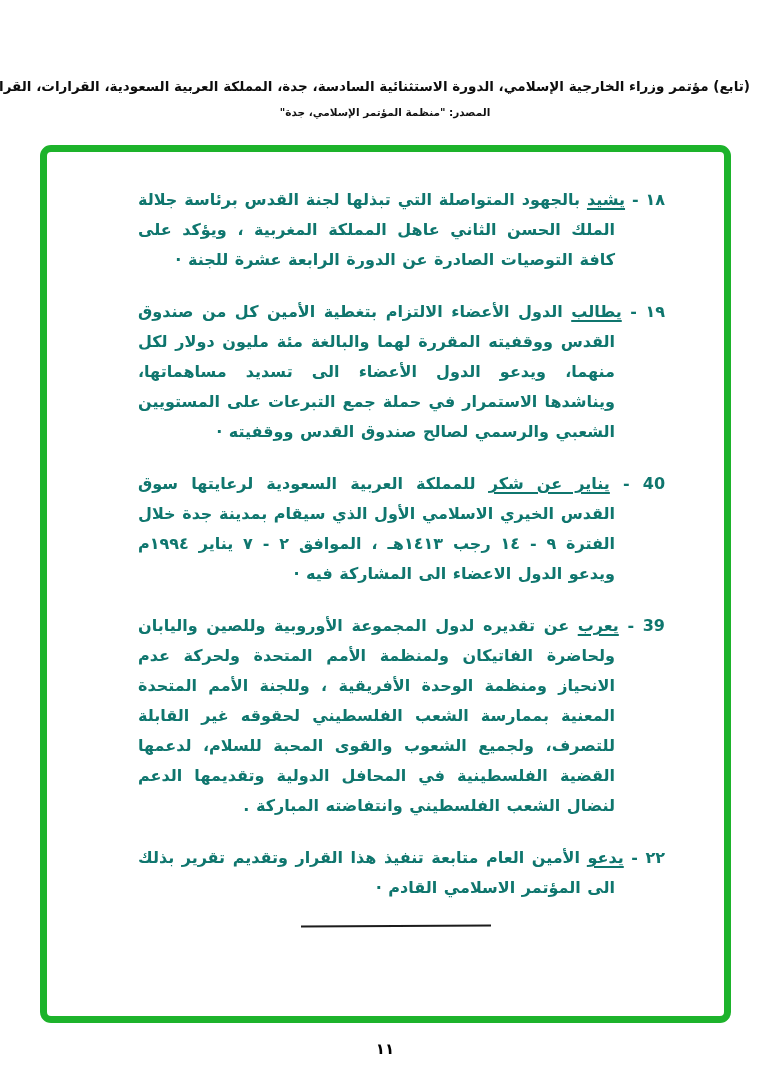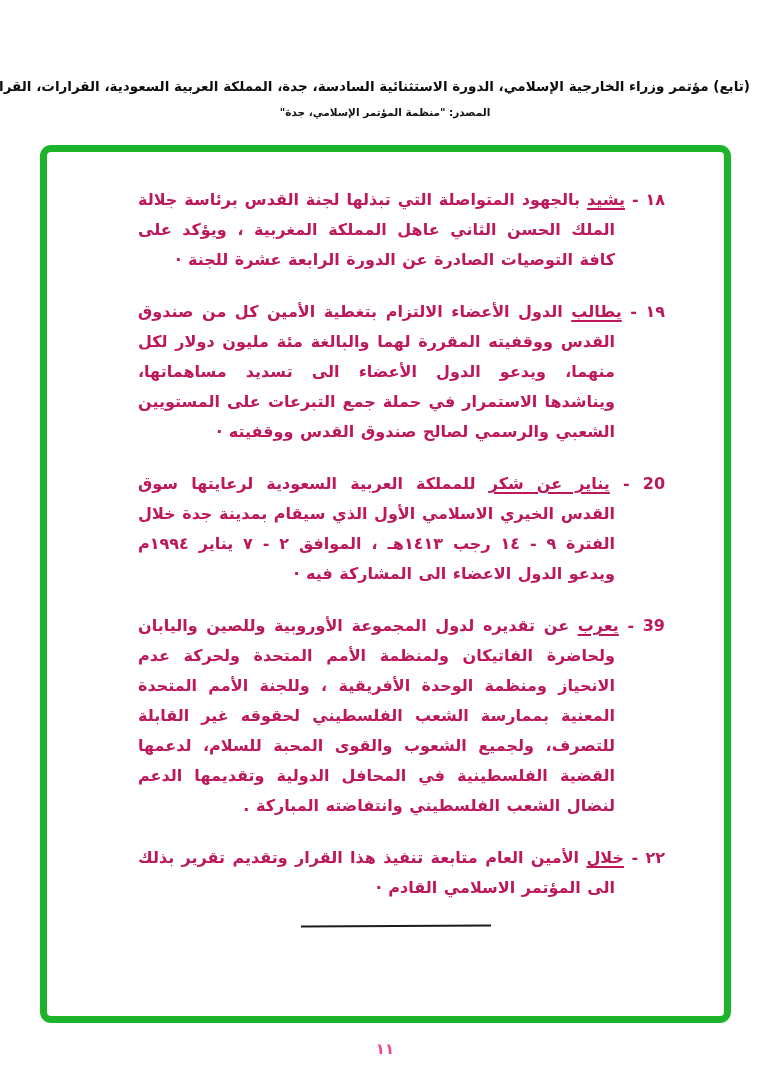--- a/index.html
+++ b/index.html
@@ -70,21 +70,21 @@
   .clause {
     margin: 0 0 22px 12px;
     direction: rtl;
     text-align: justify;
     font-size: 16px;
     font-weight: 700;
     line-height: 30px;
     word-spacing: 1px;
     padding-right: 50px;   
     text-indent: -50px;
-    color: #be185d;
+    color: #0f766e;
   }
   .clause-num {
     text-decoration: none;
     white-space: nowrap;
   }
   .clause-lead {
     text-decoration: underline;
     text-underline-offset: 3px;
     text-decoration-thickness: 1.5px;
   }
@@ -100,21 +100,21 @@
 
   
   .page-number {
     position: absolute;
     top: 1040px;
     left: 0;
     right: 0;
     text-align: center;
     font-size: 15px;
     font-weight: 700;
-    color: #ec4899;
+    color: #000000;
   }
 </style>
 </head>
 <body>
 
 <div class="doc-header">
   <span>(تابع) مؤتمر وزراء الخارجية الإسلامي، الدورة الاستثنائية السادسة، جدة، المملكة العربية السعودية، القرارات، القرار الرقم</span>
   
 </div>
 
@@ -129,34 +129,34 @@
       <span class="clause-body">بالجهود المتواصلة التي تبذلها لجنة القدس برئاسة جلالة الملك الحسن الثاني عاهل المملكة المغربية ، ويؤكد على كافة التوصيات الصادرة عن الدورة الرابعة عشرة للجنة ·</span>
     </p>
 
     <p class="clause">
       <span class="clause-num">١٩ -</span>
       <span class="clause-lead">يطالب</span>
       <span class="clause-body">الدول الأعضاء الالتزام بتغطية الأمين كل من صندوق القدس ووقفيته المقررة لهما والبالغة مئة مليون دولار لكل منهما، ويدعو الدول الأعضاء الى تسديد مساهماتها، ويناشدها الاستمرار في حملة جمع التبرعات على المستويين الشعبي والرسمي لصالح صندوق القدس ووقفيته ·</span>
     </p>
 
     <p class="clause">
-      <span class="clause-num">20 -</span>
+      <span class="clause-num">40 -</span>
       <span class="clause-lead">يناير عن شكر</span>
       <span class="clause-body">للمملكة العربية السعودية لرعايتها سوق القدس الخيري الاسلامي الأول الذي سيقام بمدينة جدة خلال الفترة ٩ - ١٤ رجب ١٤١٣هـ ، الموافق ٢ - ٧ يناير ١٩٩٤م ويدعو الدول الاعضاء الى المشاركة فيه ·</span>
     </p>
 
     <p class="clause">
       <span class="clause-num">39 -</span>
       <span class="clause-lead">يعرب</span>
       <span class="clause-body">عن تقديره لدول المجموعة الأوروبية وللصين واليابان ولحاضرة الفاتيكان ولمنظمة الأمم المتحدة ولحركة عدم الانحياز ومنظمة الوحدة الأفريقية ، وللجنة الأمم المتحدة المعنية بممارسة الشعب الفلسطيني لحقوقه غير القابلة للتصرف، ولجميع الشعوب والقوى المحبة للسلام، لدعمها القضية الفلسطينية في المحافل الدولية وتقديمها الدعم لنضال الشعب الفلسطيني وانتفاضته المباركة .</span>
     </p>
 
     <p class="clause">
       <span class="clause-num">٢٢ -</span>
-      <span class="clause-lead">خلال</span>
+      <span class="clause-lead">يدعو</span>
       <span class="clause-body">الأمين العام متابعة تنفيذ هذا القرار وتقديم تقرير بذلك الى المؤتمر الاسلامي القادم ·</span>
     </p>
 
     <div class="end-divider"></div>
 
   </div>
 </div>
 
 <div class="page-number">١١</div>
 

